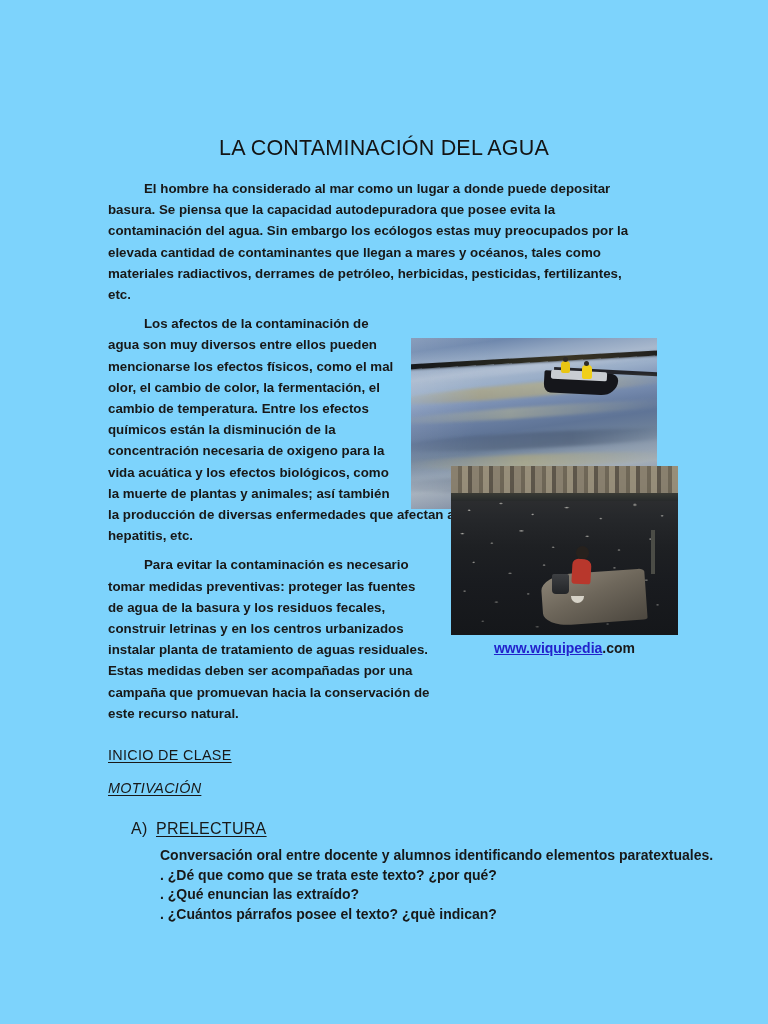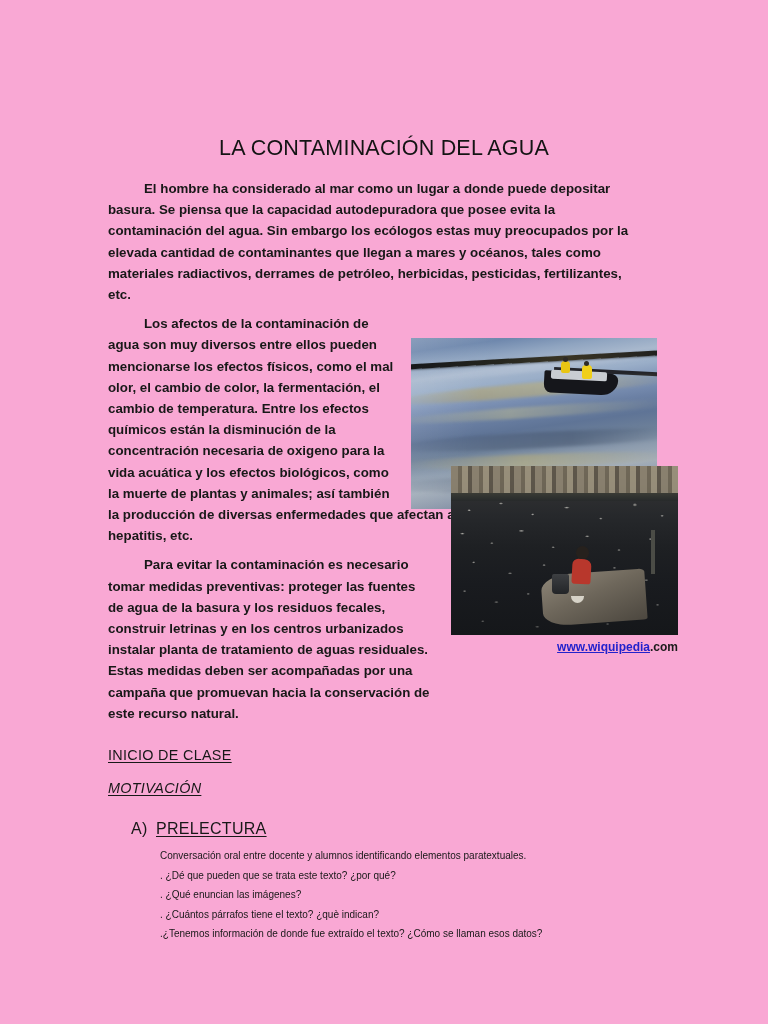--- a/index.html
+++ b/index.html
@@ -4,21 +4,21 @@
 <style>
   html, body {
     margin: 0;
     padding: 0;
     background: #ffffff;
   }
   .page {
     position: relative;
     width: 768px;
     height: 1024px;
-    background: #f9a8d4;
+    background: #7dd3fc;
     overflow: hidden;
     font-family: "Liberation Sans", sans-serif;
     color: #1a1a1a;
   }
 
   
   .doc-title {
     position: absolute;
     left: 108px;
     top: 136px;
@@ -283,22 +283,22 @@
     height: 26%;
     background: #4b4c46;
   }
 
   
   .caption {
     position: absolute;
     left: 451px;
     top: 640px;
     width: 227px;
-    text-align: right;
-    font-size: 12px;
+    text-align: center;
+    font-size: 14px;
     font-weight: 700;
     white-space: nowrap;
   }
   .caption .link {
     color: #2222cc;
     text-decoration: underline;
   }
   .caption .tld { color: #1a1a1a; }
 
   
@@ -334,23 +334,23 @@
   .item-a .marker { display: inline-block; width: 25px; }
   .item-a .label { text-decoration: underline; text-underline-offset: 2px; }
 
   .qlist {
     position: absolute;
     left: 52px;
     top: 106px;
     width: 520px;
   }
   .qline {
-    font-size: 10px;
+    font-size: 14px;
     line-height: 19.6px;
-    font-weight: 400;
+    font-weight: 700;
     white-space: nowrap;
     color: #181818;
   }
 </style>
 </head>
 <body>
 
 <div class="page">
 
   <div class="doc-title">LA CONTAMINACIÓN DEL AGUA</div>
@@ -403,21 +403,20 @@
     <div class="lesson-h2">
       <span class="heading-ul">MOTIVACIÓN</span>
     </div>
 
     <div class="item-a">
       <span class="marker">A)</span><span class="label">PRELECTURA</span>
     </div>
 
     <div class="qlist">
       <div class="qline">Conversación oral entre docente y alumnos identificando elementos paratextuales.</div>
-      <div class="qline">. ¿Dé que pueden que se trata este texto? ¿por qué?</div>
-      <div class="qline">. ¿Qué enuncian las imágenes?</div>
-      <div class="qline">. ¿Cuántos párrafos tiene el texto? ¿què indican?</div>
-      <div class="qline">.¿Tenemos información de donde fue extraído el texto? ¿Cómo se llaman esos datos?</div>
+      <div class="qline">. ¿Dé que como que se trata este texto? ¿por qué?</div>
+      <div class="qline">. ¿Qué enuncian las extraído?</div>
+      <div class="qline">. ¿Cuántos párrafos posee el texto? ¿què indican?</div>
     </div>
 
   </div>
 
 </div>
 
 </body></html>

